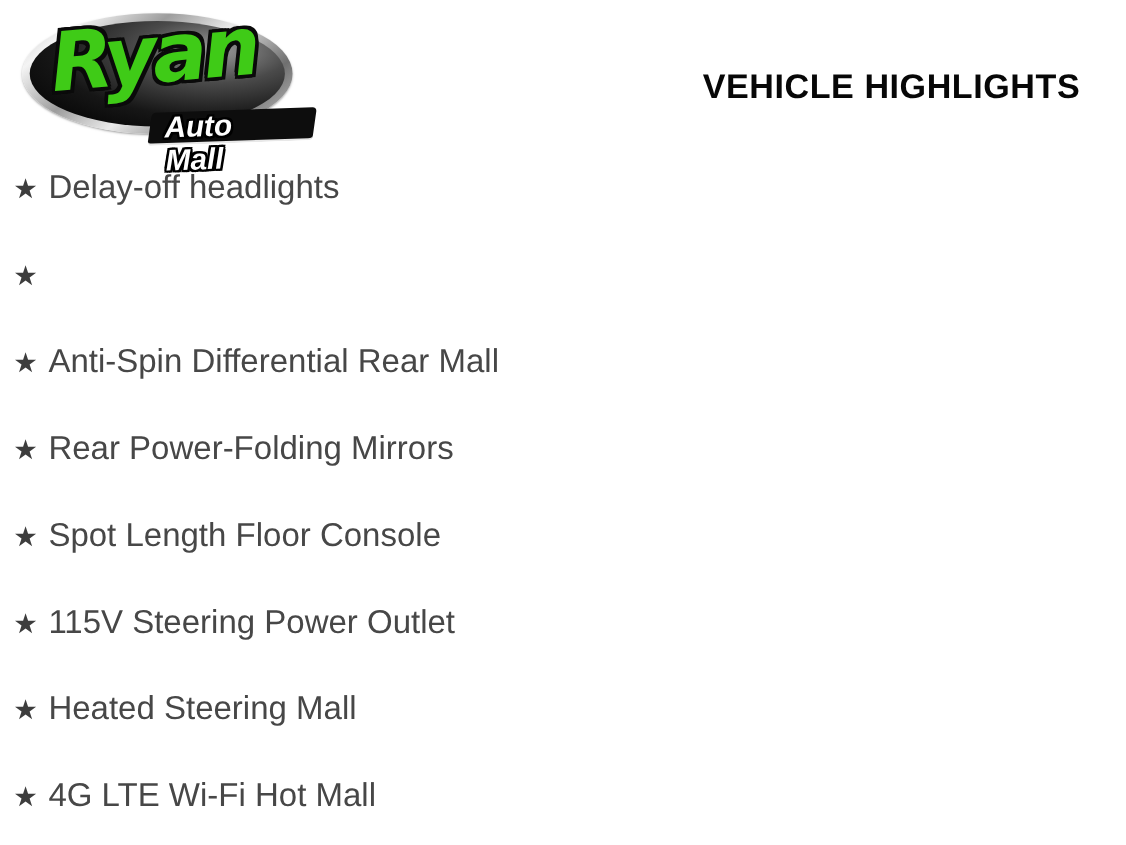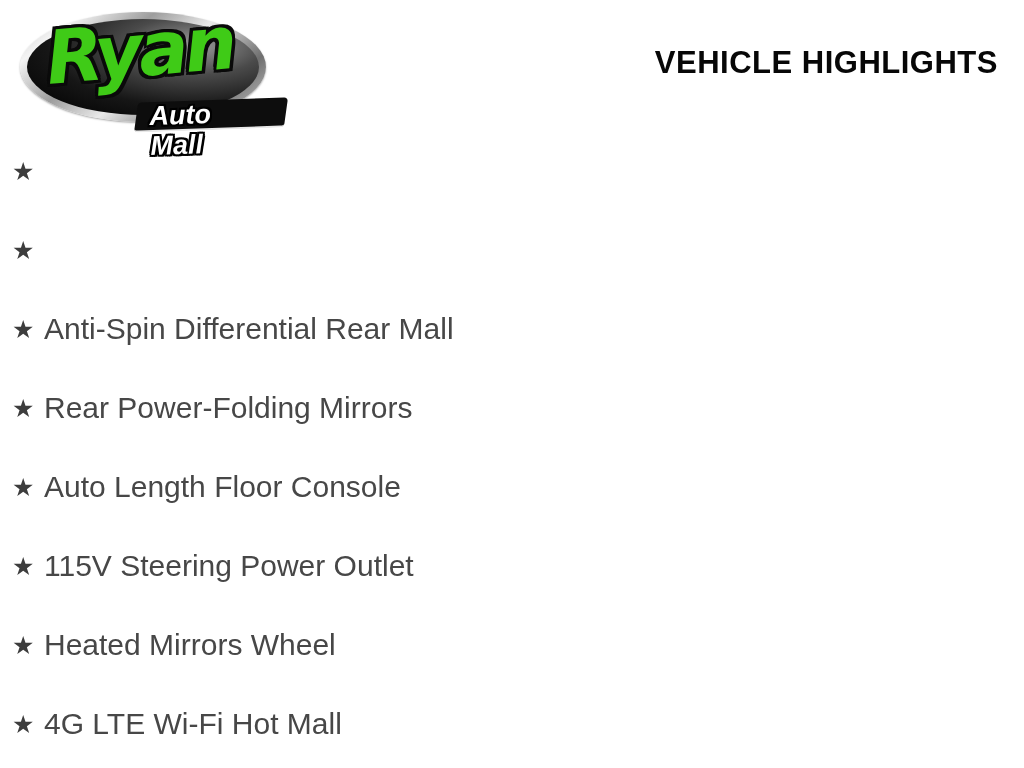--- a/index.html
+++ b/index.html
@@ -71,21 +71,21 @@
     text-shadow:
       -2px -2px 0 #000, 2px -2px 0 #000,
       -2px  2px 0 #000, 2px  2px 0 #000,
       -2px  0   0 #000, 2px  0   0 #000,
        0   -2px 0 #000, 0    2px 0 #000;
   }
 
   
   .title {
     position: absolute; top: 47px; right: 26px;
-    margin: 0;
+    margin: 16px;
     font-family: "Liberation Sans", sans-serif;
     font-size: 31px; font-weight: 700;
     letter-spacing: 0.5px;
     color: #070707;
     line-height: 1;
     white-space: nowrap;
   }
 
   
   .highlights {
@@ -126,49 +126,50 @@
     <div class="logo-ryan">Ryan</div>
     <div class="logo-automall">Auto Mall</div>
   </div>
 
   <h1 class="title">VEHICLE HIGHLIGHTS</h1>
 
   <ul class="highlights">
 
       <li class="item">
         <span class="star">★</span>
+        <span class="label">Delay-off headlights</span>
       </li>
 
       <li class="item">
         <span class="star">★</span>
       </li>
 
       <li class="item">
         <span class="star">★</span>
         <span class="label">Anti-Spin Differential Rear Mall</span>
       </li>
 
       <li class="item">
         <span class="star">★</span>
         <span class="label">Rear Power-Folding Mirrors</span>
       </li>
 
       <li class="item">
         <span class="star">★</span>
-        <span class="label">Auto Length Floor Console</span>
+        <span class="label">Spot Length Floor Console</span>
       </li>
 
       <li class="item">
         <span class="star">★</span>
         <span class="label">115V Steering Power Outlet</span>
       </li>
 
       <li class="item">
         <span class="star">★</span>
-        <span class="label">Heated Mirrors Wheel</span>
+        <span class="label">Heated Steering Mall</span>
       </li>
 
       <li class="item">
         <span class="star">★</span>
         <span class="label">4G LTE Wi-Fi Hot Mall</span>
       </li>
     </ul>
 
 </div>
 

